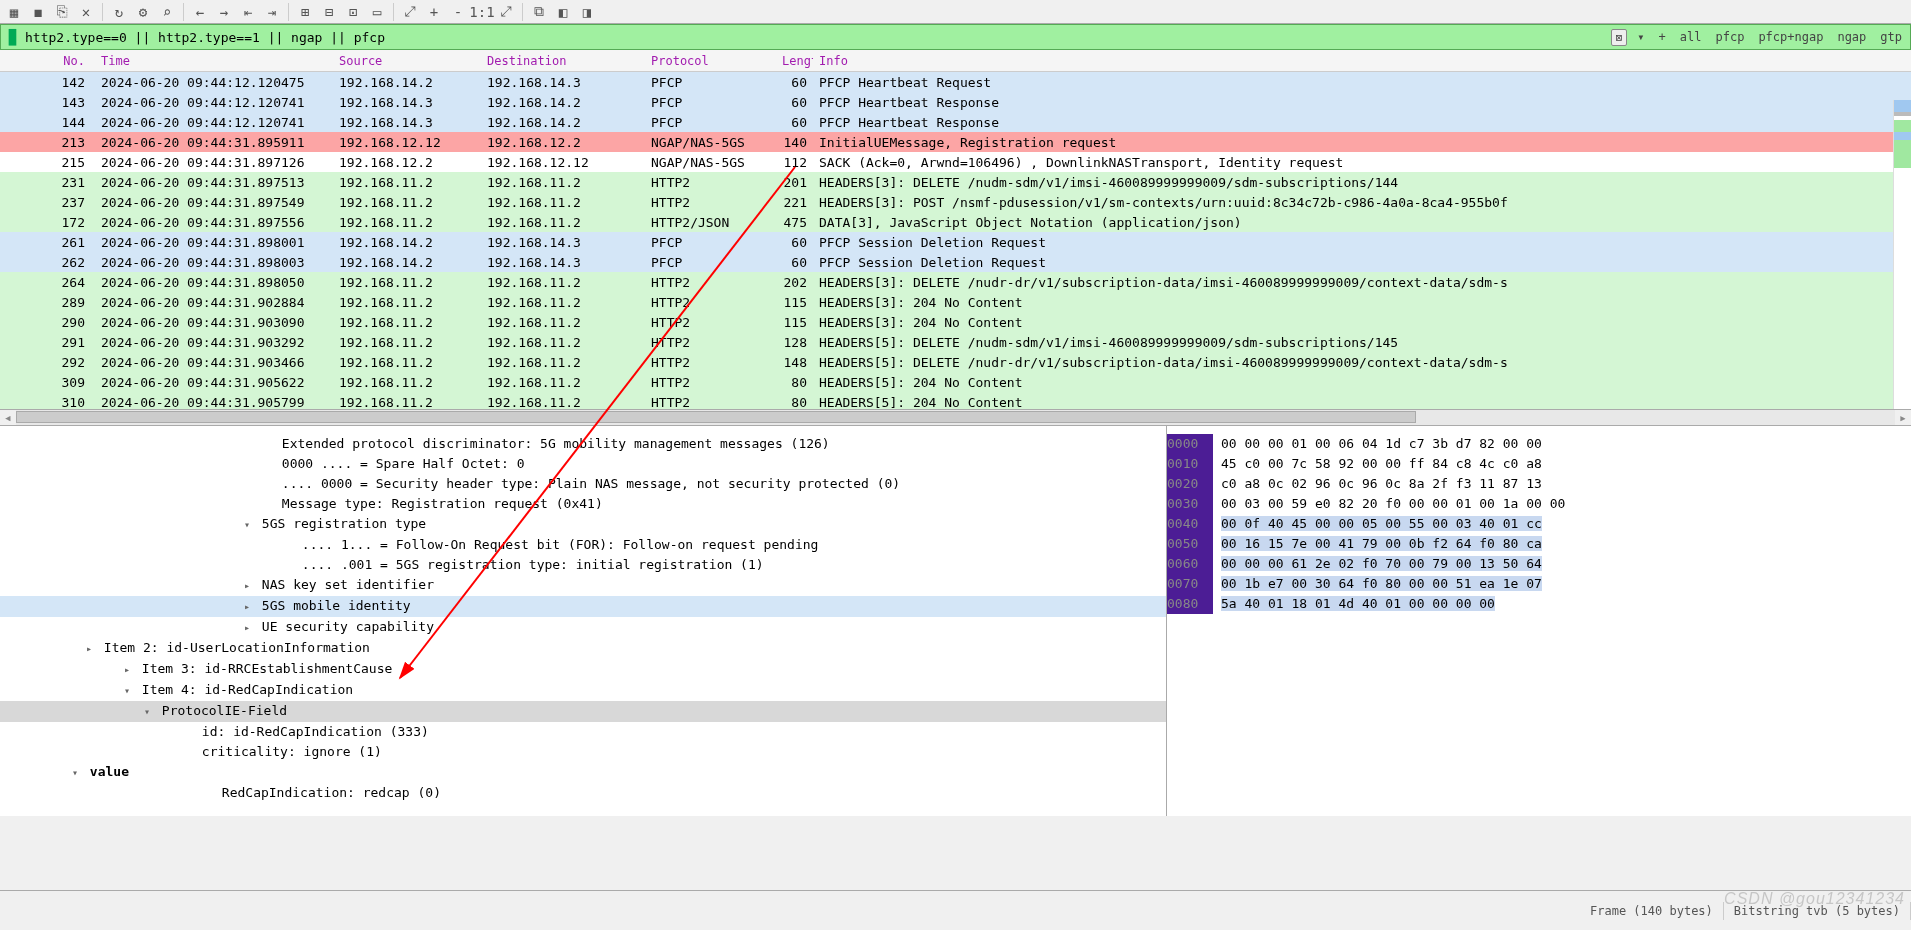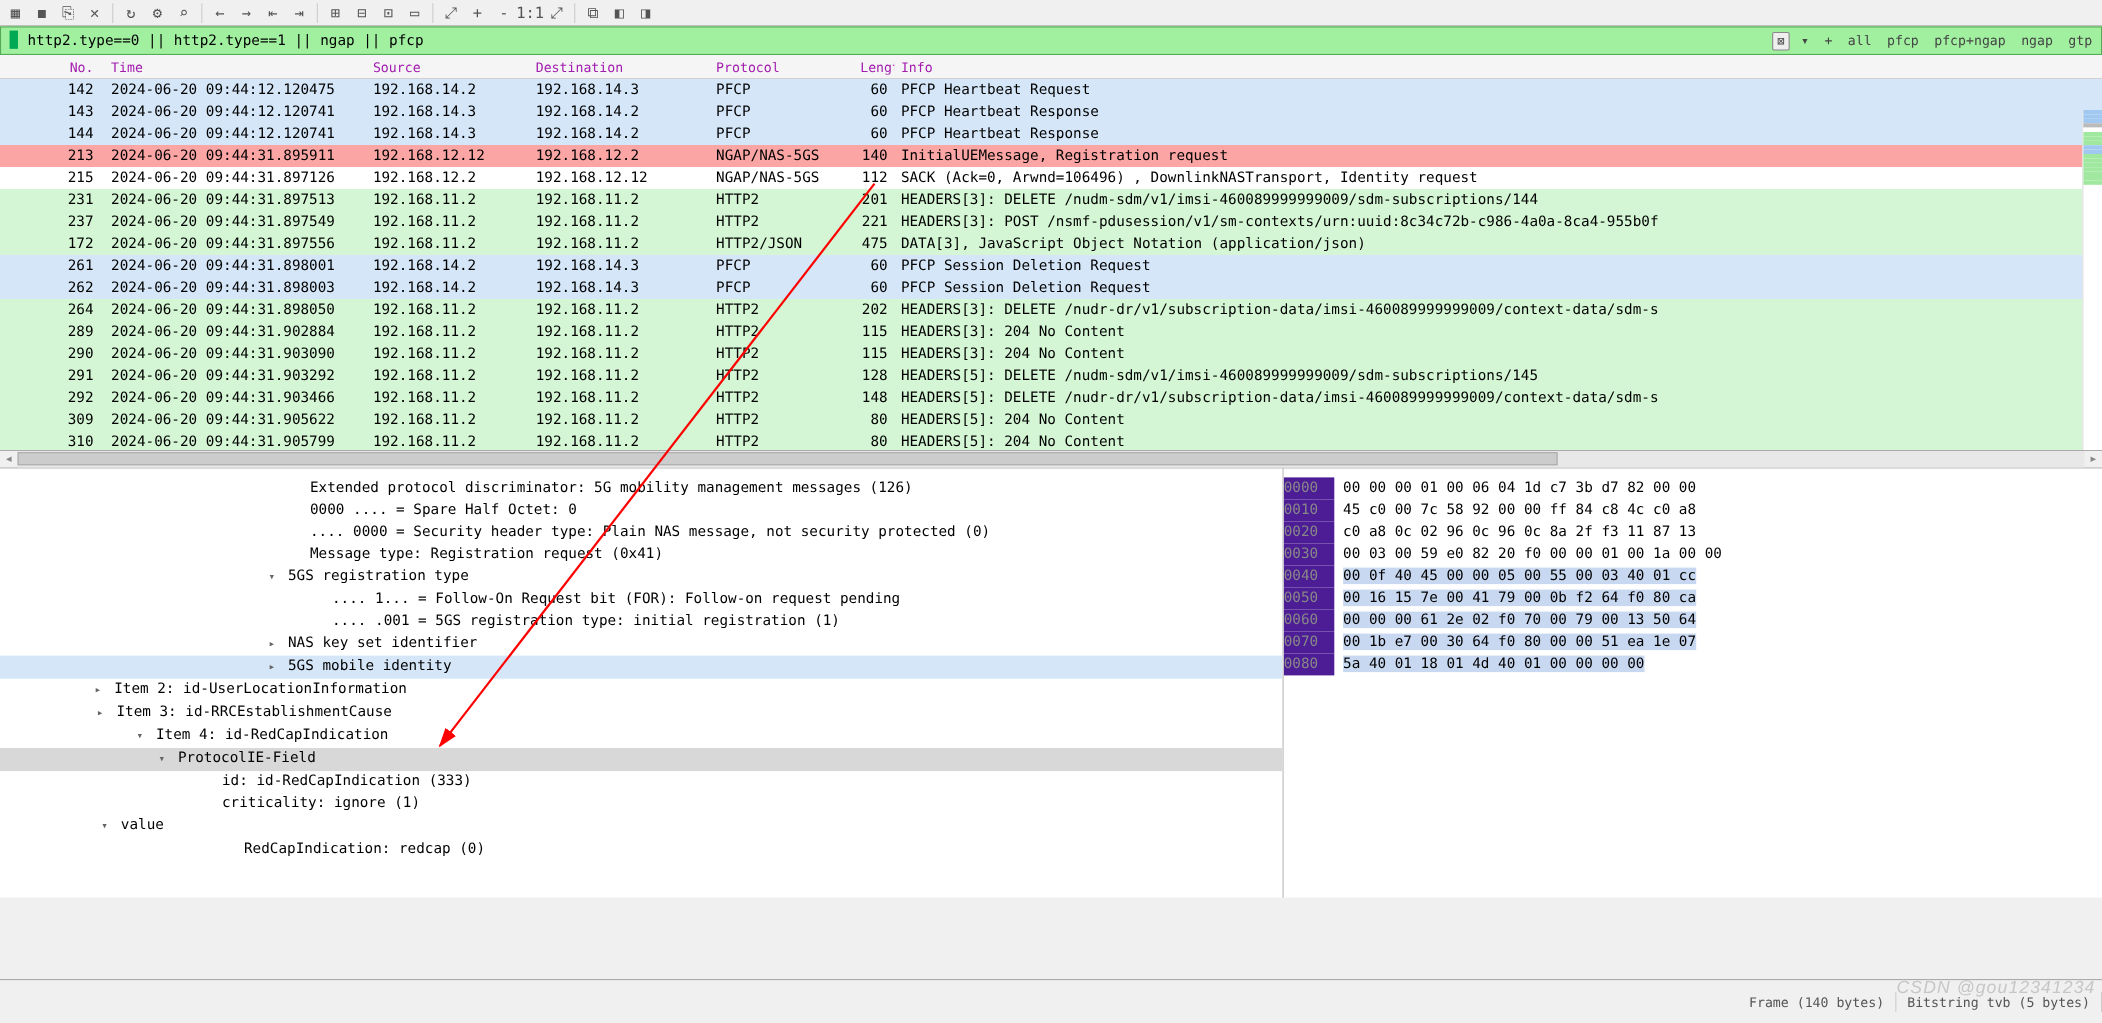--- a/index.html
+++ b/index.html
@@ -302,27 +302,28 @@
   <div class="detail-pane" id="detail">
       <div class="tree-line" style="padding-left: 260px;"><span class="exp"></span> <span>Extended protocol discriminator: 5G mobility management messages (126)</span></div>
       <div class="tree-line" style="padding-left: 260px;"><span class="exp"></span> <span>0000 .... = Spare Half Octet: 0</span></div>
       <div class="tree-line" style="padding-left: 260px;"><span class="exp"></span> <span>.... 0000 = Security header type: Plain NAS message, not security protected (0)</span></div>
       <div class="tree-line" style="padding-left: 260px;"><span class="exp"></span> <span>Message type: Registration request (0x41)</span></div>
       <div class="tree-line" style="padding-left: 240px;"><span class="exp">▾</span> <span>5GS registration type</span></div>
       <div class="tree-line" style="padding-left: 280px;"><span class="exp"></span> <span>.... 1... = Follow-On Request bit (FOR): Follow-on request pending</span></div>
       <div class="tree-line" style="padding-left: 280px;"><span class="exp"></span> <span>.... .001 = 5GS registration type: initial registration (1)</span></div>
       <div class="tree-line" style="padding-left: 240px;"><span class="exp">▸</span> <span>NAS key set identifier</span></div>
       <div class="tree-line sel" style="padding-left: 240px;"><span class="exp">▸</span> <span>5GS mobile identity</span></div>
+      <div class="tree-line" style="padding-left: 240px;"><span class="exp">▸</span> <span>UE security capability</span></div>
       <div class="tree-line" style="padding-left: 82px;"><span class="exp">▸</span> <span>Item 2: id-UserLocationInformation</span></div>
-      <div class="tree-line" style="padding-left: 84px;"><span class="exp">▸</span> <span>Item 3: id-RRCEstablishmentCause</span></div>
+      <div class="tree-line" style="padding-left: 120px;"><span class="exp">▸</span> <span>Item 3: id-RRCEstablishmentCause</span></div>
       <div class="tree-line" style="padding-left: 120px;"><span class="exp">▾</span> <span>Item 4: id-RedCapIndication</span></div>
       <div class="tree-line hl" style="padding-left: 140px;"><span class="exp">▾</span> <span>ProtocolIE-Field</span></div>
       <div class="tree-line" style="padding-left: 180px;"><span class="exp"></span> <span>id: id-RedCapIndication (333)</span></div>
       <div class="tree-line" style="padding-left: 180px;"><span class="exp"></span> <span>criticality: ignore (1)</span></div>
-      <div class="tree-line" style="padding-left: 88px;"><span class="exp">▾</span> <span>value</span></div>
+      <div class="tree-line" style="padding-left: 68px; font-weight: bold;"><span class="exp">▾</span> <span>value</span></div>
       <div class="tree-line" style="padding-left: 200px;"><span class="exp"></span> <span>RedCapIndication: redcap (0)</span></div>
     </div>
   <div class="hex-pane" id="hex">
       <div class="hex-row">
         <div class="hex-off">0000</div>
         <div class="hex-bytes">00 00 00 01 00 06 04 1d   c7 3b d7 82 00 00</div>
       </div>
       <div class="hex-row">
         <div class="hex-off">0010</div>
         <div class="hex-bytes">45 c0 00 7c 58 92 00 00   ff 84 c8 4c c0 a8</div>

